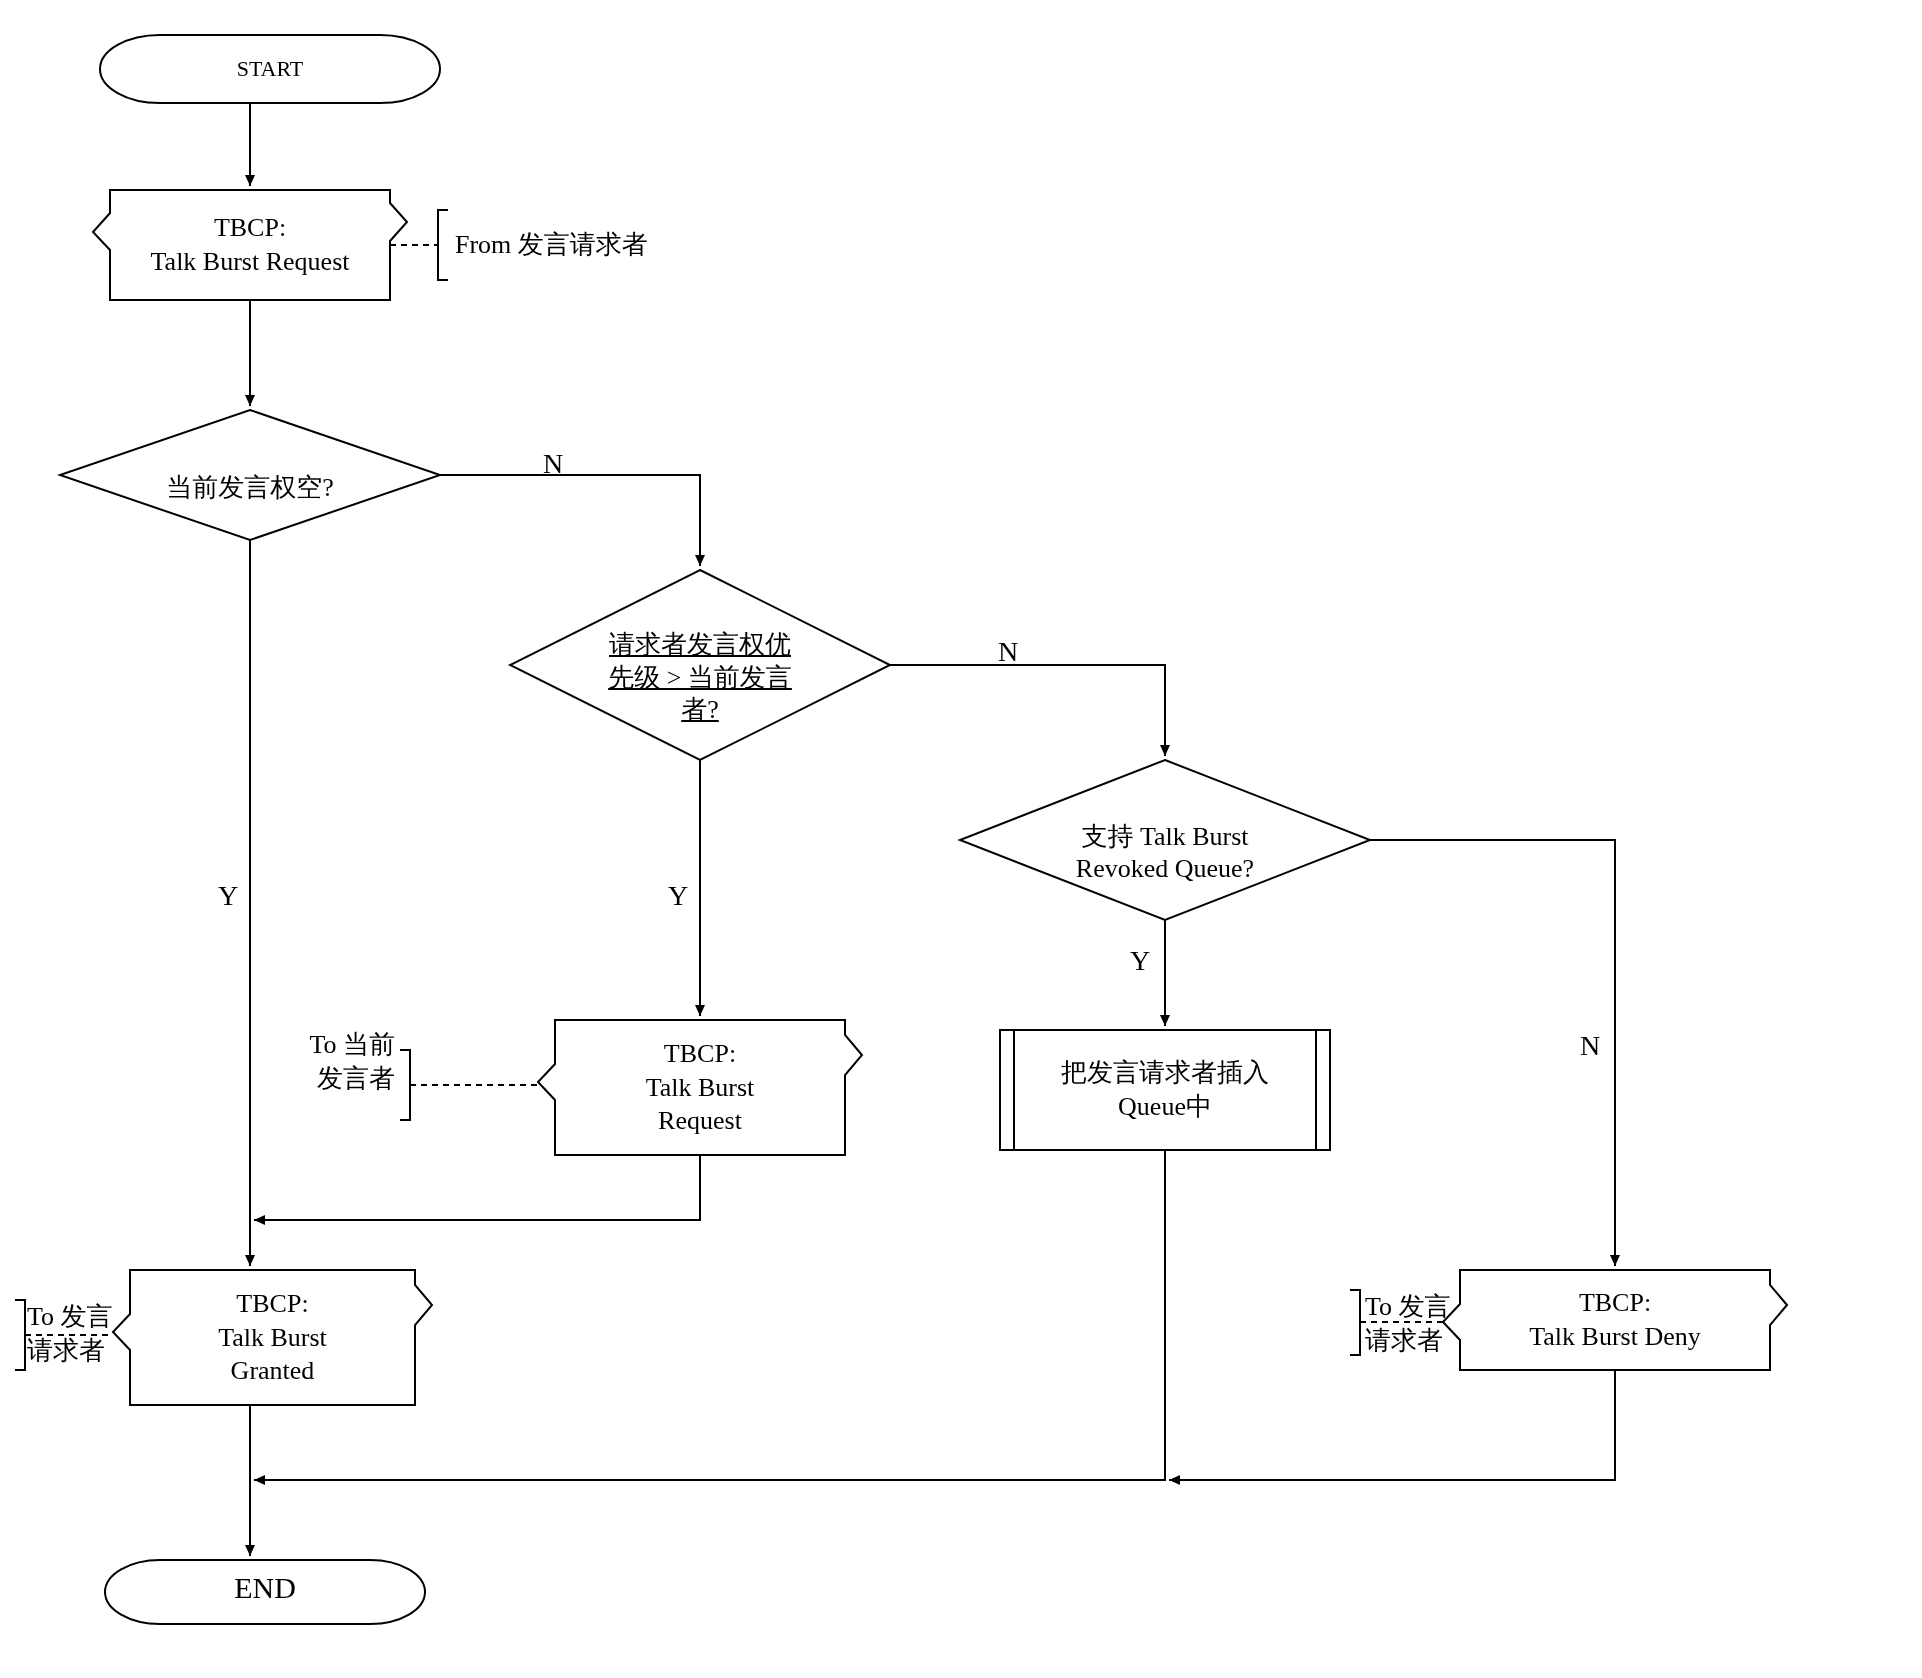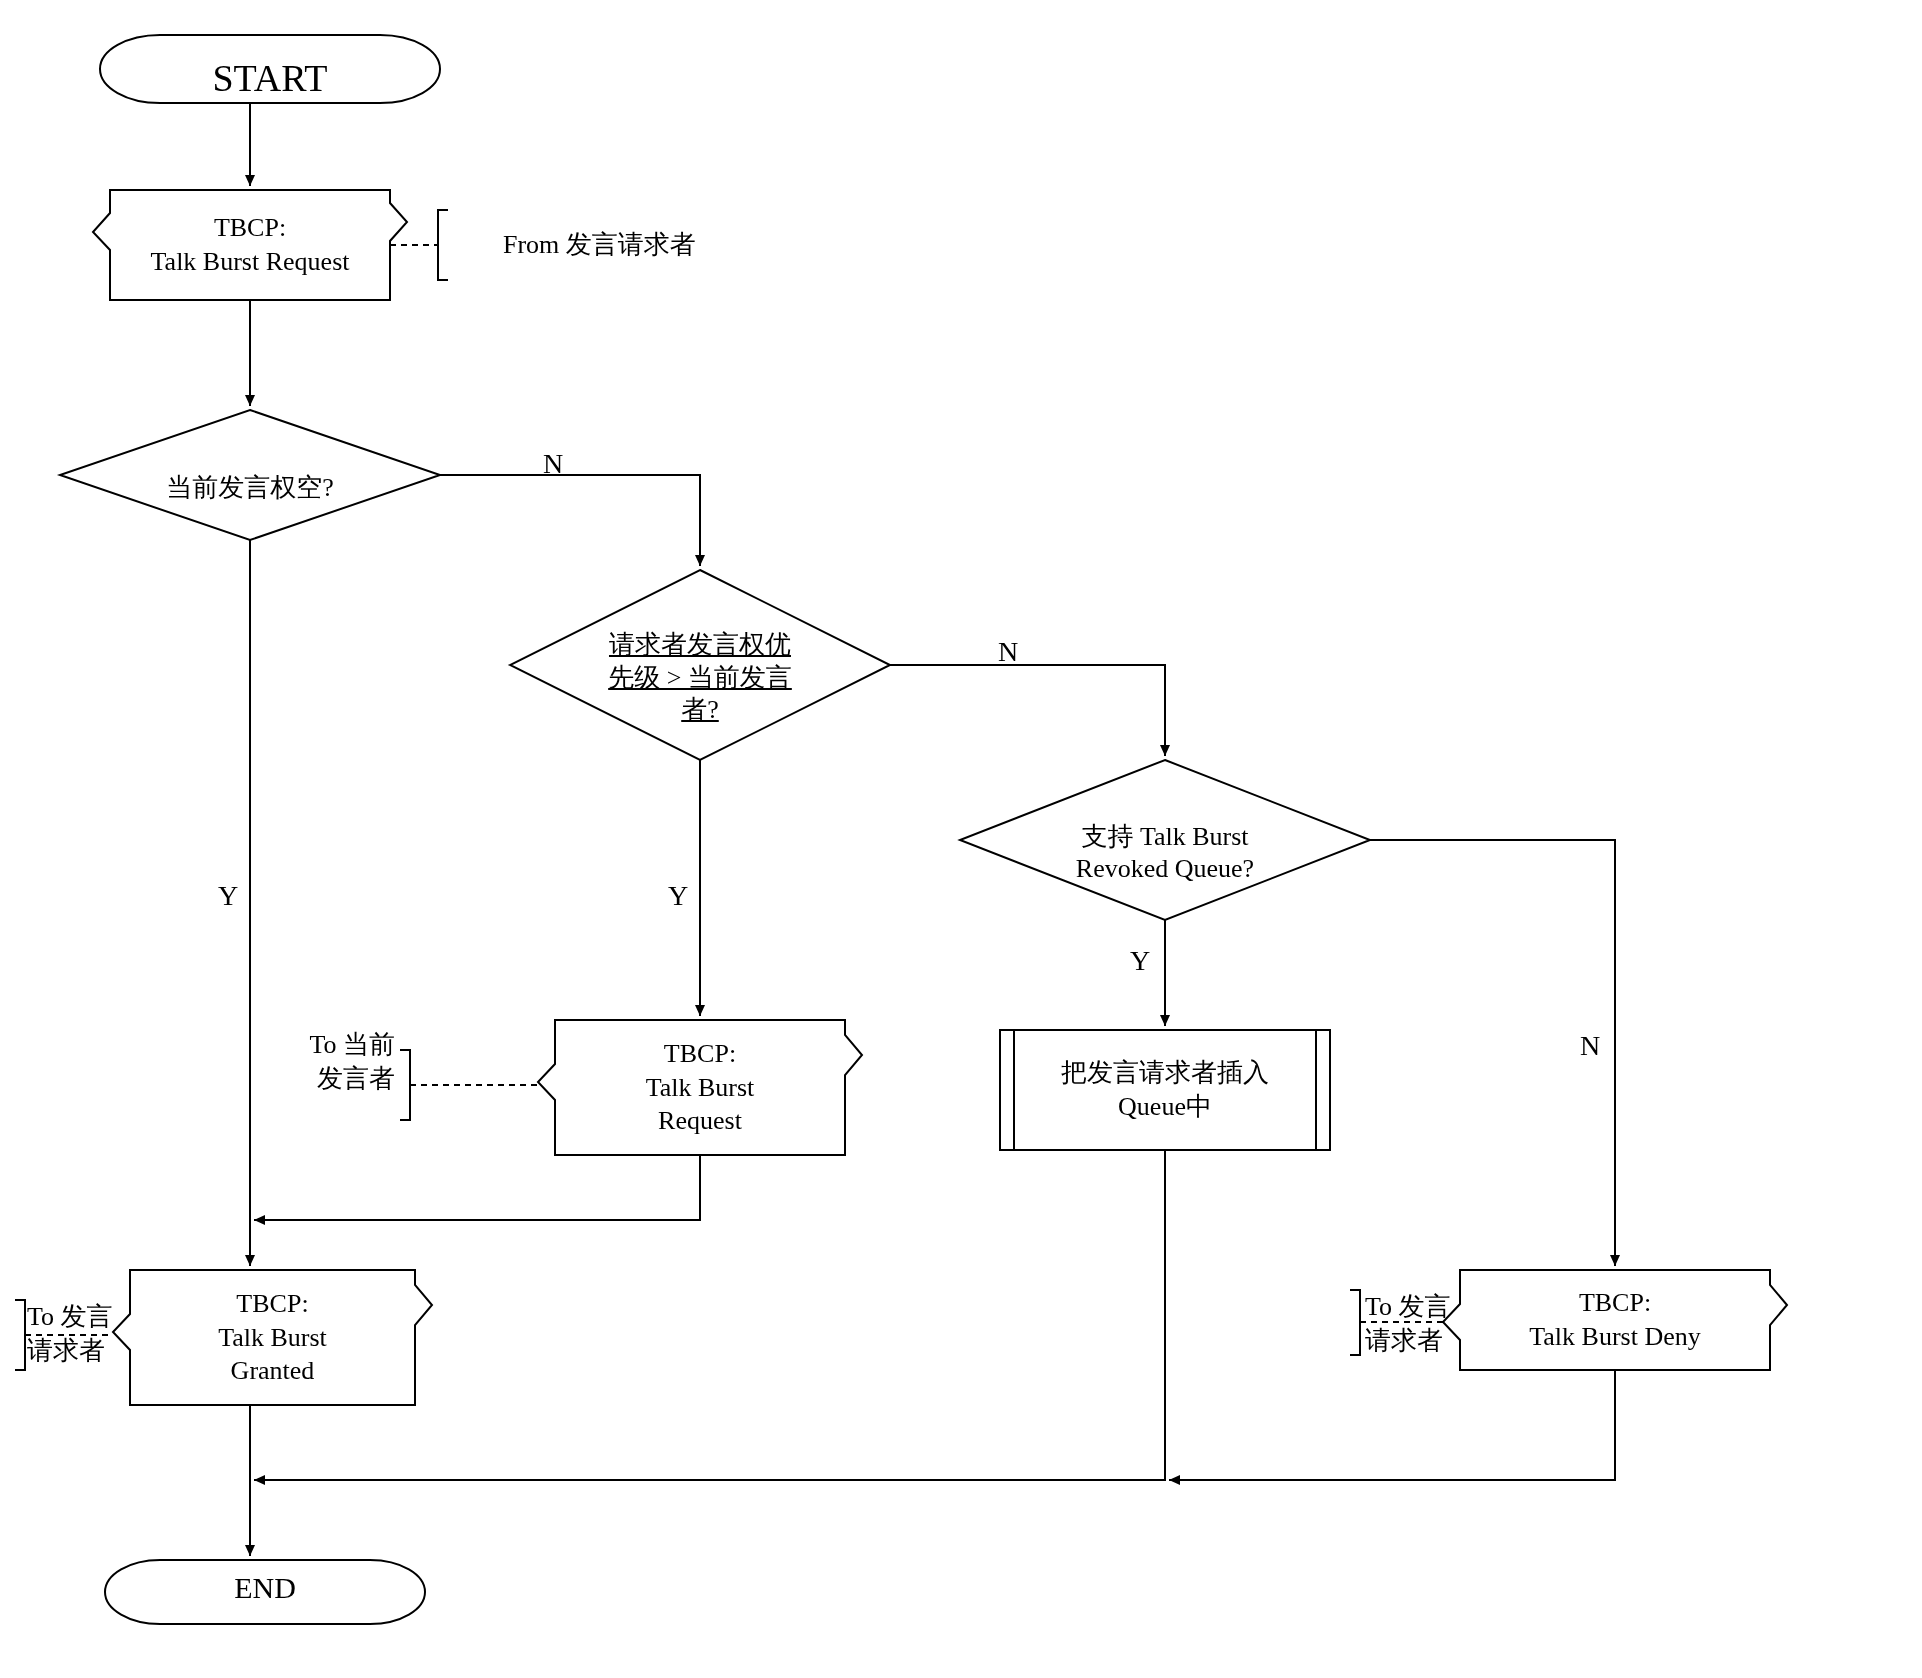--- a/index.html
+++ b/index.html
@@ -119,32 +119,32 @@
   <path d="M 400 1050 L 410 1050 L 410 1120 L 400 1120" fill="none" stroke="#000" stroke-width="2"></path>
   <line x1="410" y1="1085" x2="538" y2="1085" stroke="#000" stroke-width="2" stroke-dasharray="6,5"></line>
 
   <path d="M 15 1300 L 25 1300 L 25 1370 L 15 1370" fill="none" stroke="#000" stroke-width="2"></path>
   <line x1="25" y1="1335" x2="113" y2="1335" stroke="#000" stroke-width="2" stroke-dasharray="6,5"></line>
 
   <path d="M 1350 1290 L 1360 1290 L 1360 1355 L 1350 1355" fill="none" stroke="#000" stroke-width="2"></path>
   <line x1="1360" y1="1322" x2="1443" y2="1322" stroke="#000" stroke-width="2" stroke-dasharray="6,5"></line>
 </svg>
 
-<div class="node" style="left:110px; top:35px; width:320px; height:68px; font-size:38px;align-items:flex-end;">
+<div class="node" style="left:110px; top:35px; width:320px; height:68px; font-size:22px;">
   <span>START</span>
 </div>
 
 <div class="io-label" style="left:120px; top:200px; width:260px; height:90px;">
   <div>
     <span>TBCP:</span><br>
     <span>Talk Burst Request</span>
   </div>
 </div>
 
-<div class="comment" style="left:455px; top:228px;margin-left:48px;">
+<div class="comment" style="left:455px; top:228px;">
   <span>From 发言请求者</span>
 </div>
 
 <div class="decision-label" style="left:95px; top:455px; width:310px; height:40px;">
   <span>当前发言权空?</span>
 </div>
 
 <div class="decision-label" style="left:570px; top:610px; width:260px; height:110px;text-decoration:underline;">
   <div>
     <span>请求者发言权优</span><br>

